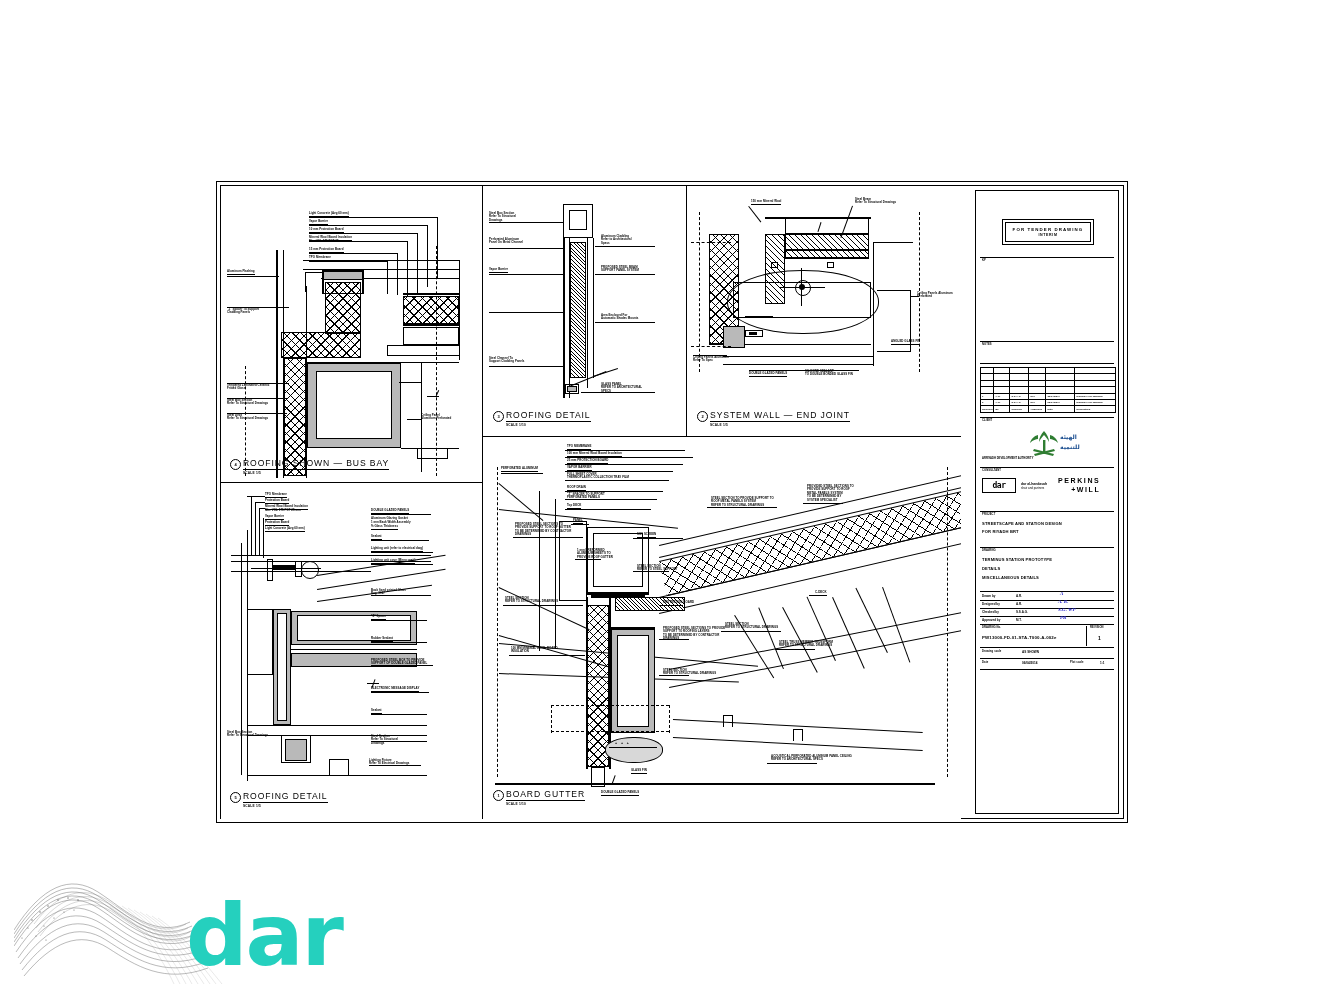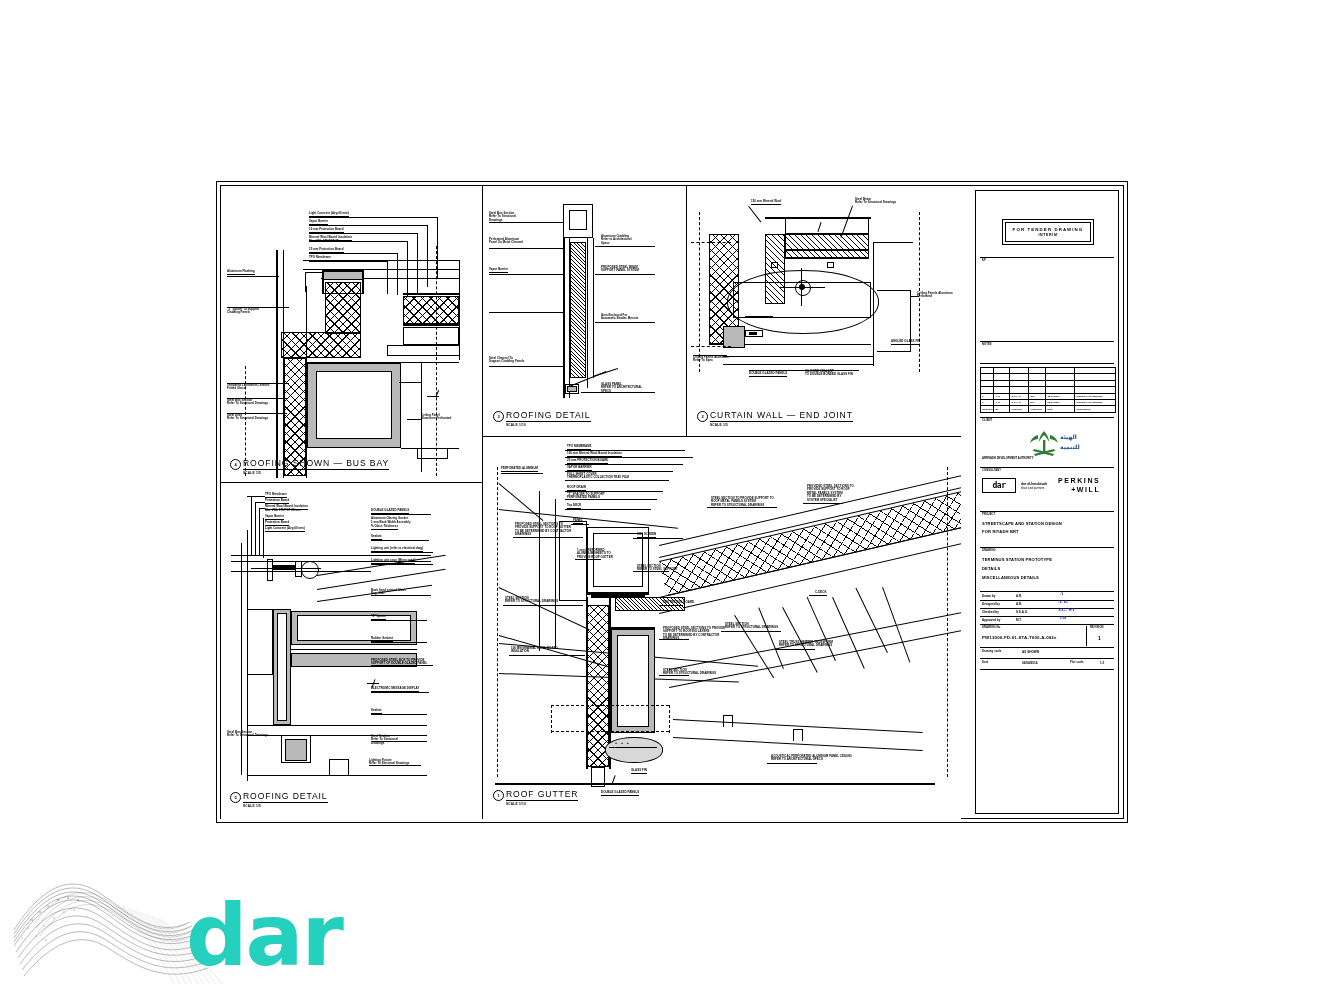--- a/index.html
+++ b/index.html
@@ -300,21 +300,21 @@
 Refer To Spec</div>
     <div class="ln hln" style="left:6px;top:169px;width:34px;"></div>
     <div class="note u" style="left:62px;top:186px;">DOUBLE GLAZED PANELS</div>
     <div class="note" style="left:118px;top:184px;">SILICONE SEALANT
 TO DOUBLE BONDED GLASS FIN</div>
     <div class="ln hln" style="left:62px;top:184px;width:110px;"></div>
 
     <div class="dtitle" style="left:10px;top:224px;">
       <div class="bub">2</div>
       <div class="dtxt">
-        <div class="dt-name">CURTAIN WALL  —  END JOINT</div>
+        <div class="dt-name">SYSTEM WALL  —  END JOINT</div>
         <div class="dt-scale">SCALE  1/5</div>
       </div>
     </div>
   </div>
 
   <div class="panel" style="left:0;top:297px;width:262px;height:336px;border-width:0 0.8px 0 0;">
 
     <div class="note u" style="left:44px;top:10px;">TPO Membrane</div>
     <div class="note u" style="left:44px;top:16px;">Protection Board</div>
     <div class="note u" style="left:44px;top:22px;">Mineral Wool Board Insulation</div>
@@ -561,21 +561,21 @@
     <div class="ln hln" style="left:292px;top:212px;width:40px;"></div>
     <div class="note" style="left:288px;top:318px;">ACOUSTICAL PERFORATED ALUMINUM PANEL CEILING
 REFER TO ARCHITECTURAL SPECS</div>
     <div class="ln hln" style="left:284px;top:326px;width:50px;"></div>
     <div class="note u" style="left:148px;top:332px;">GLASS FIN</div>
     <div class="note u" style="left:118px;top:354px;">DOUBLE GLAZED PANELS</div>
 
     <div class="dtitle" style="left:10px;top:352px;">
       <div class="bub">1</div>
       <div class="dtxt">
-        <div class="dt-name">ROOF GUTTER</div>
+        <div class="dt-name">BOARD GUTTER</div>
         <div class="dt-scale">SCALE  1/10</div>
       </div>
     </div>
   </div>
 
   <div id="tb">
 
     <div id="stampbox">
       <div class="in">
         <div class="l1">FOR  TENDER  DRAWING</div>

